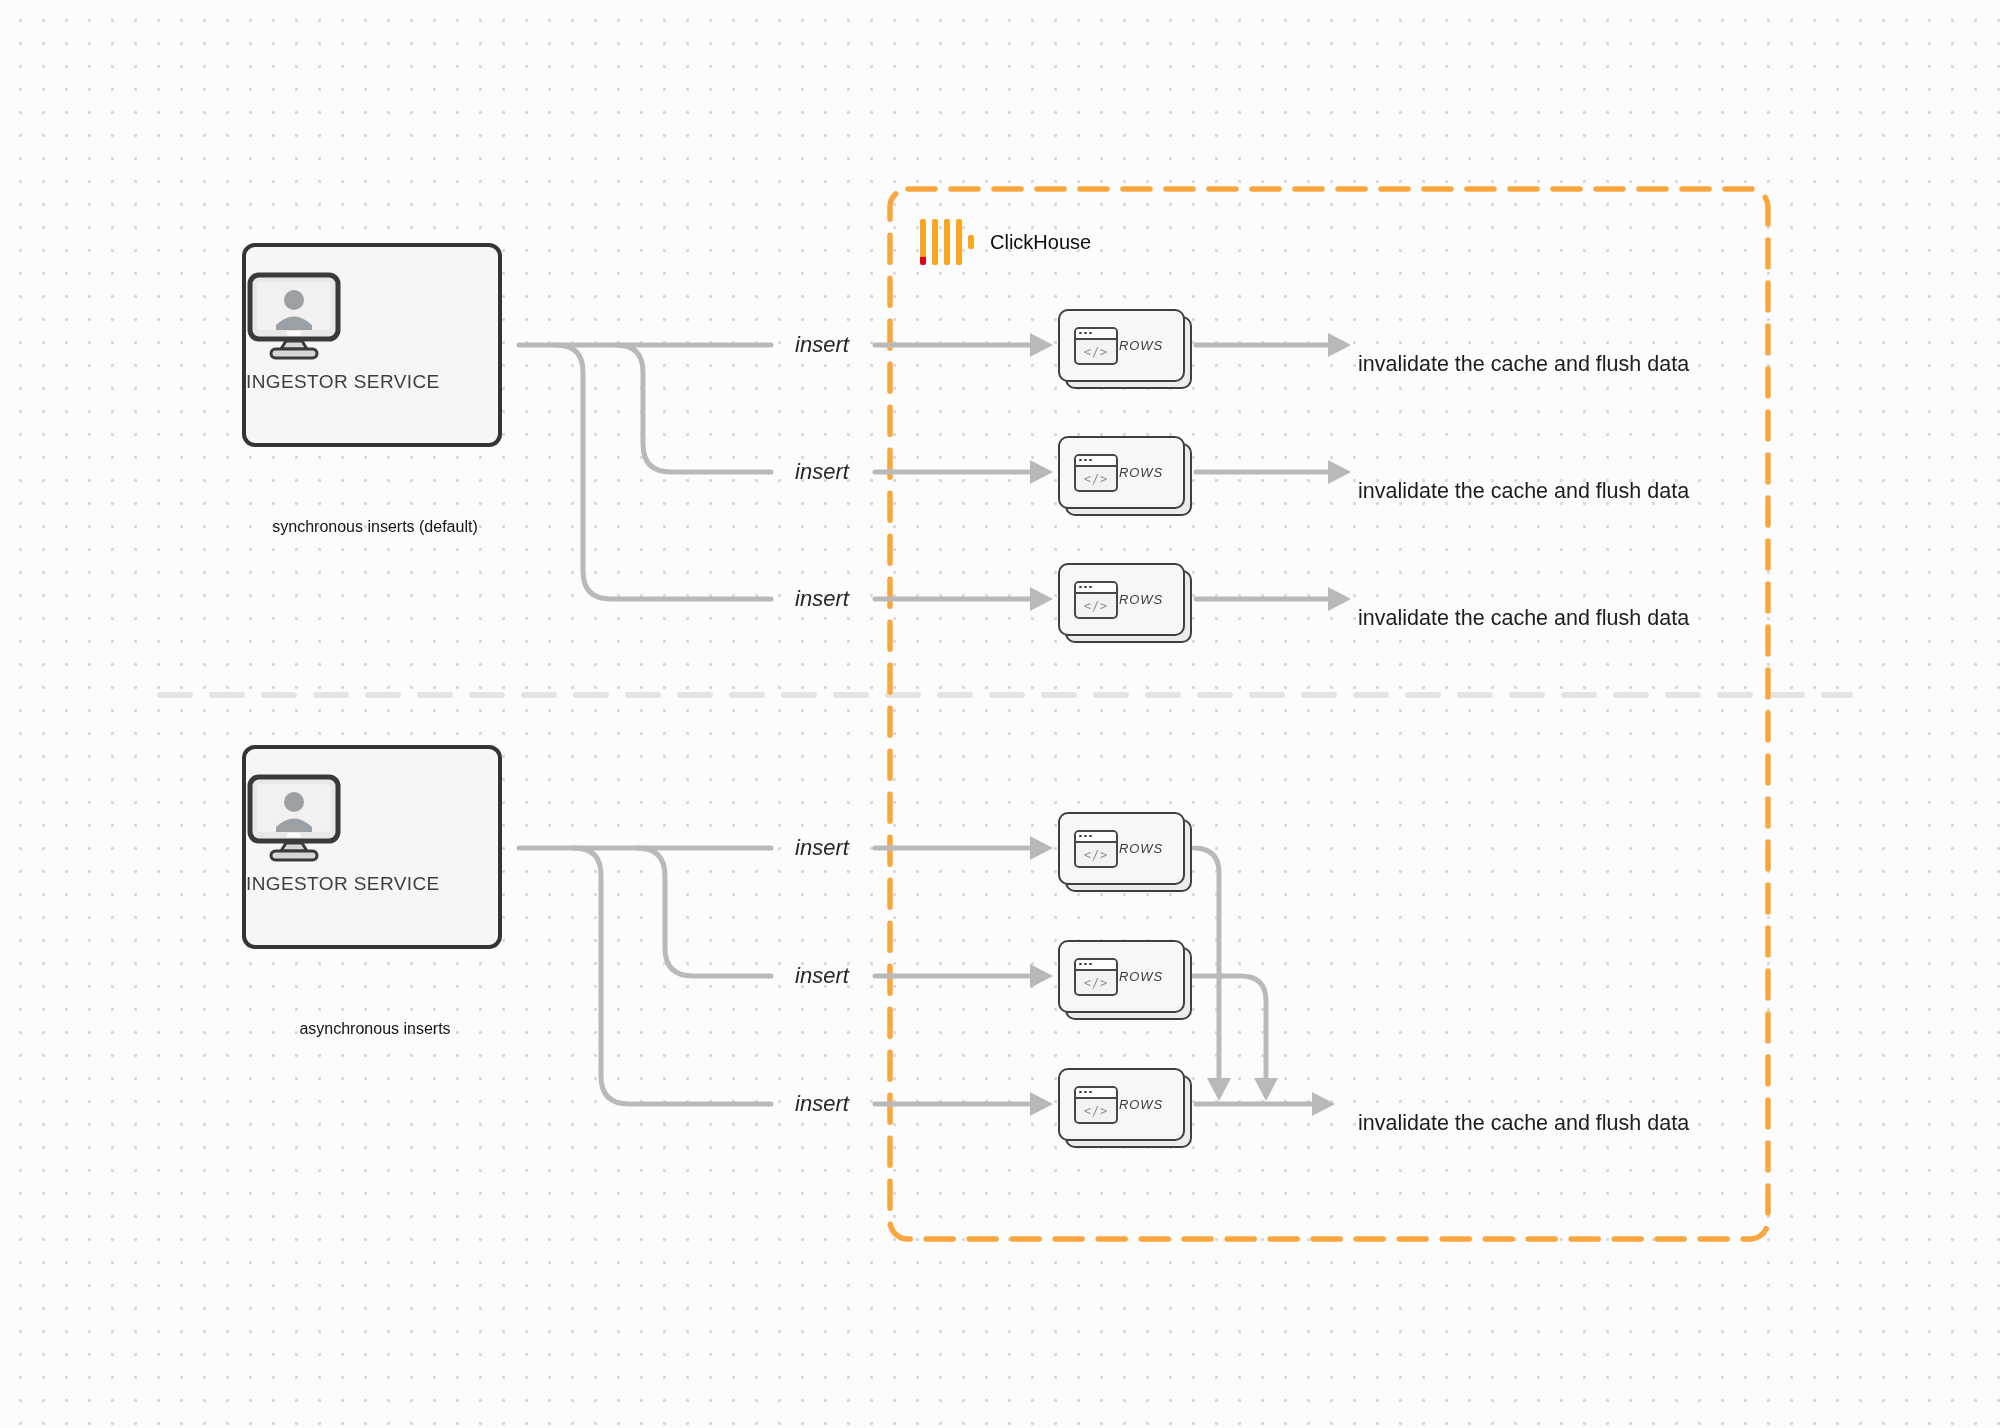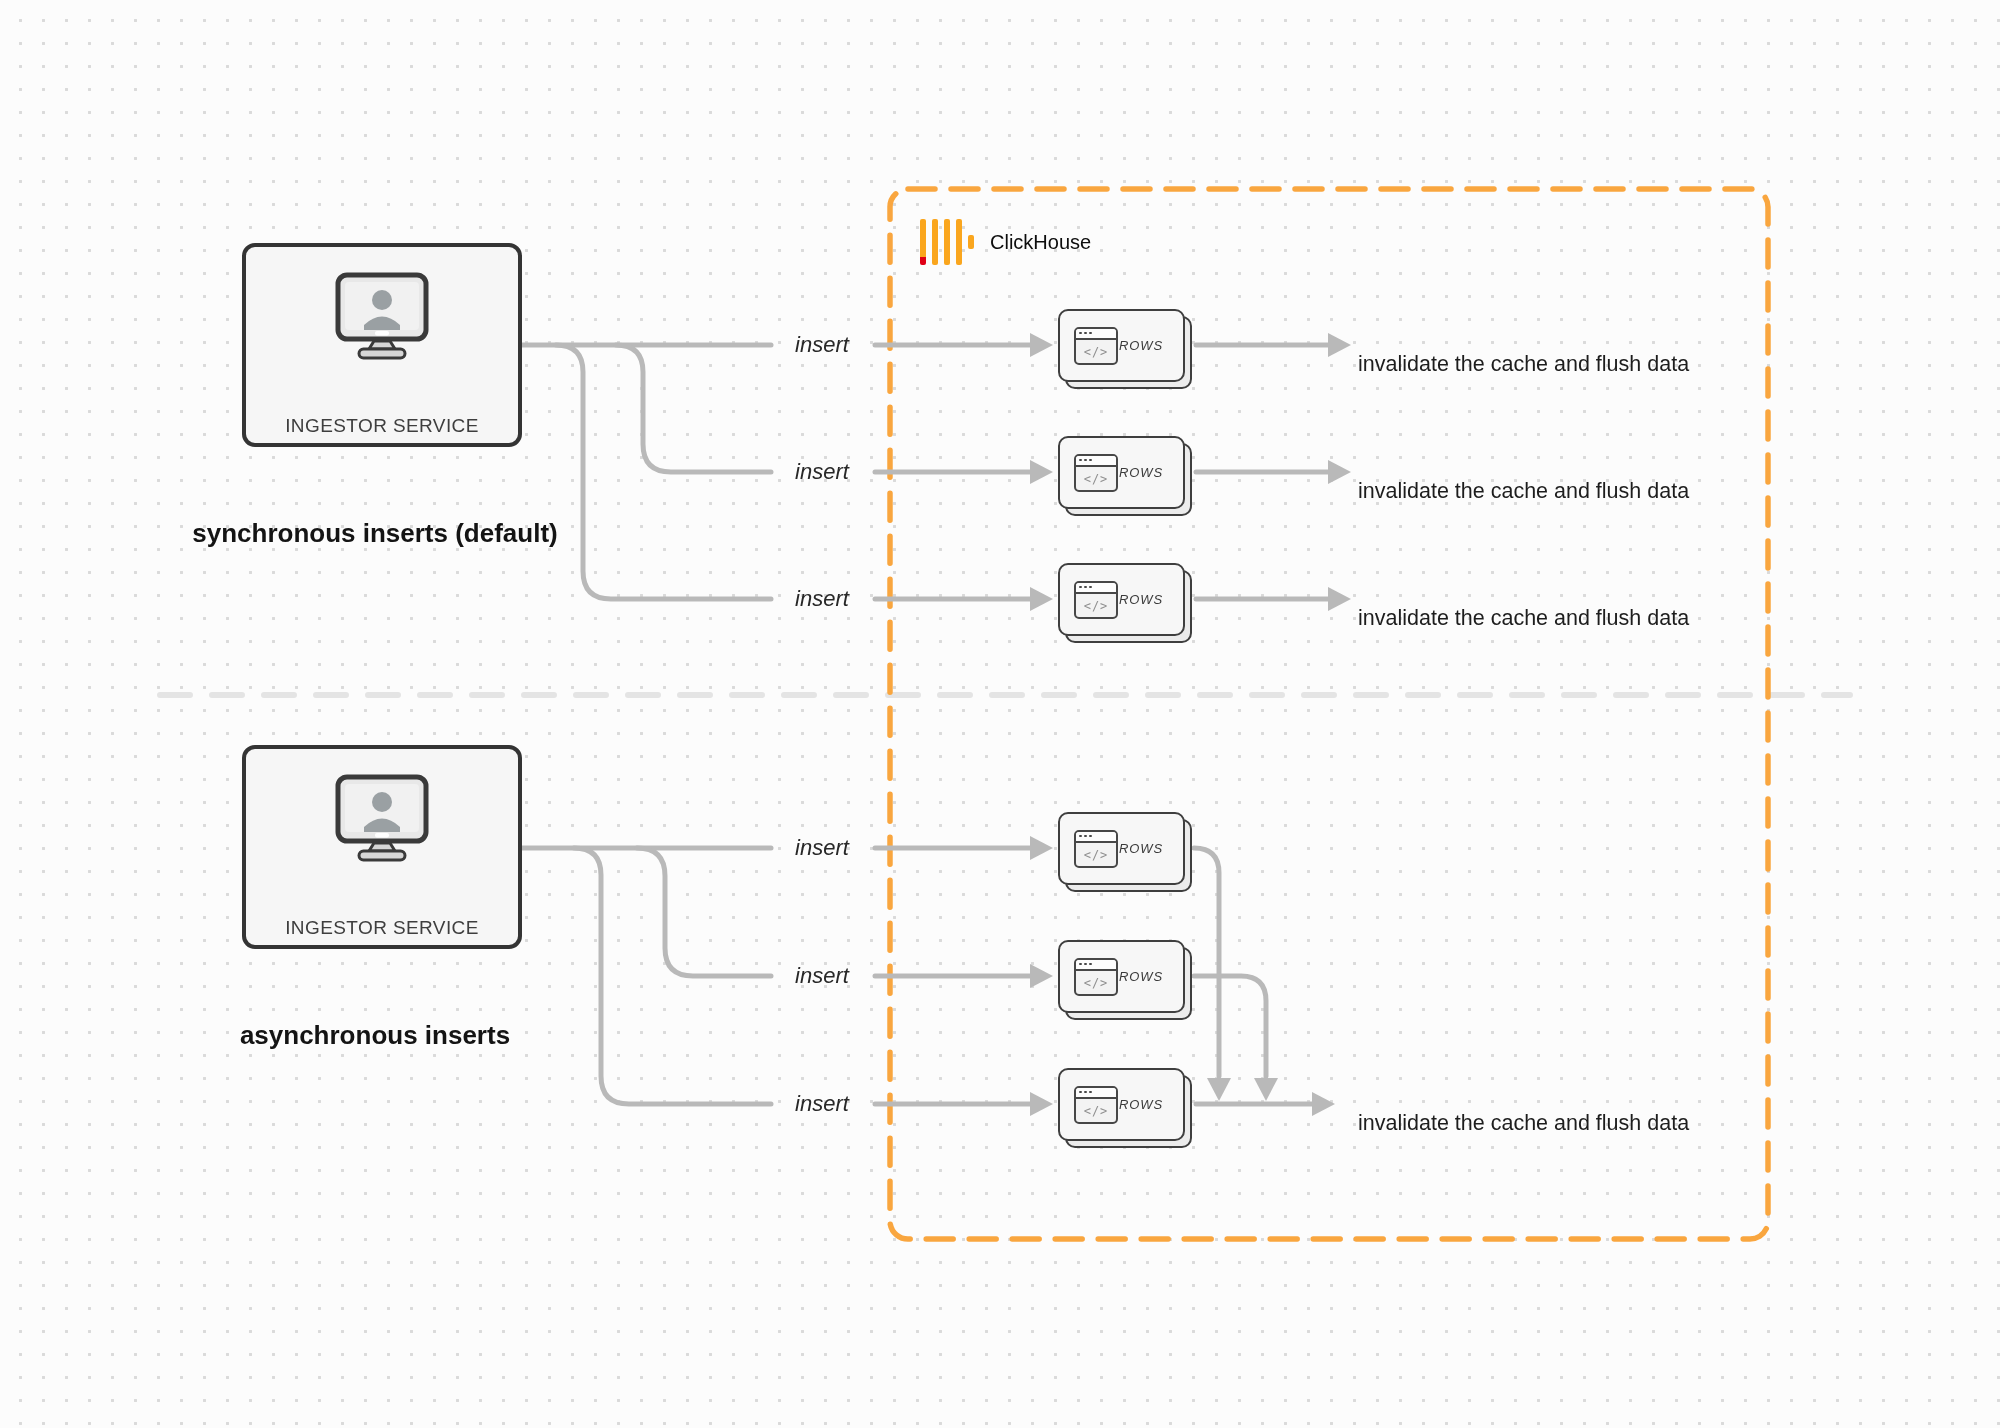--- a/index.html
+++ b/index.html
@@ -13,36 +13,36 @@
     background-color:#FCFCFC;
     background-image:radial-gradient(#DADADA 1.4px, transparent 1.6px);
     background-size:23px 23px;
     background-position:9px 9px;
     overflow:hidden;
   }
   svg.wires{position:absolute;left:0;top:0;z-index:1;}
 
   
   .service-box{
-    position:absolute;left:242px;width:280px;height:204px;
+    position:absolute;left:242px;width:260px;height:204px;
     background:#F6F6F6;
     border:4px solid #343434;border-radius:13px;
     box-sizing:border-box;
-    display:flex;flex-direction:column;align-items:center;
-    padding-top:24px;z-index:2;gap:44px;
+    display:flex;flex-direction:column;
+    padding-top:24px;z-index:2;
   }
   .service-box.sync{top:243px;}
   .service-box.async{top:745px;}
   .service-label{
     margin-top:10px;font-size:19px;color:#3E3E3E;letter-spacing:.4px;
   }
 
   .caption{
     position:absolute;left:170px;width:410px;text-align:center;
-    font-size:26px;font-weight:bold;color:#141414;z-index:2;
+    font-size:16px;font-weight:normal;color:#141414;z-index:2;
   }
   .caption.sync{top:518px;}
   .caption.async{top:1020px;}
 
   
   .ch-logo{position:absolute;left:920px;top:219px;width:60px;height:46px;z-index:2;}
   .ch-bar{position:absolute;top:0;width:6px;height:46px;border-radius:2px;background:#FAA61E;}
   .ch-bar.b1{left:0;background:linear-gradient(to bottom,#FAA61E 82%, #E00016 82%);}
   .ch-bar.b2{left:12px;}
   .ch-bar.b3{left:24px;}

